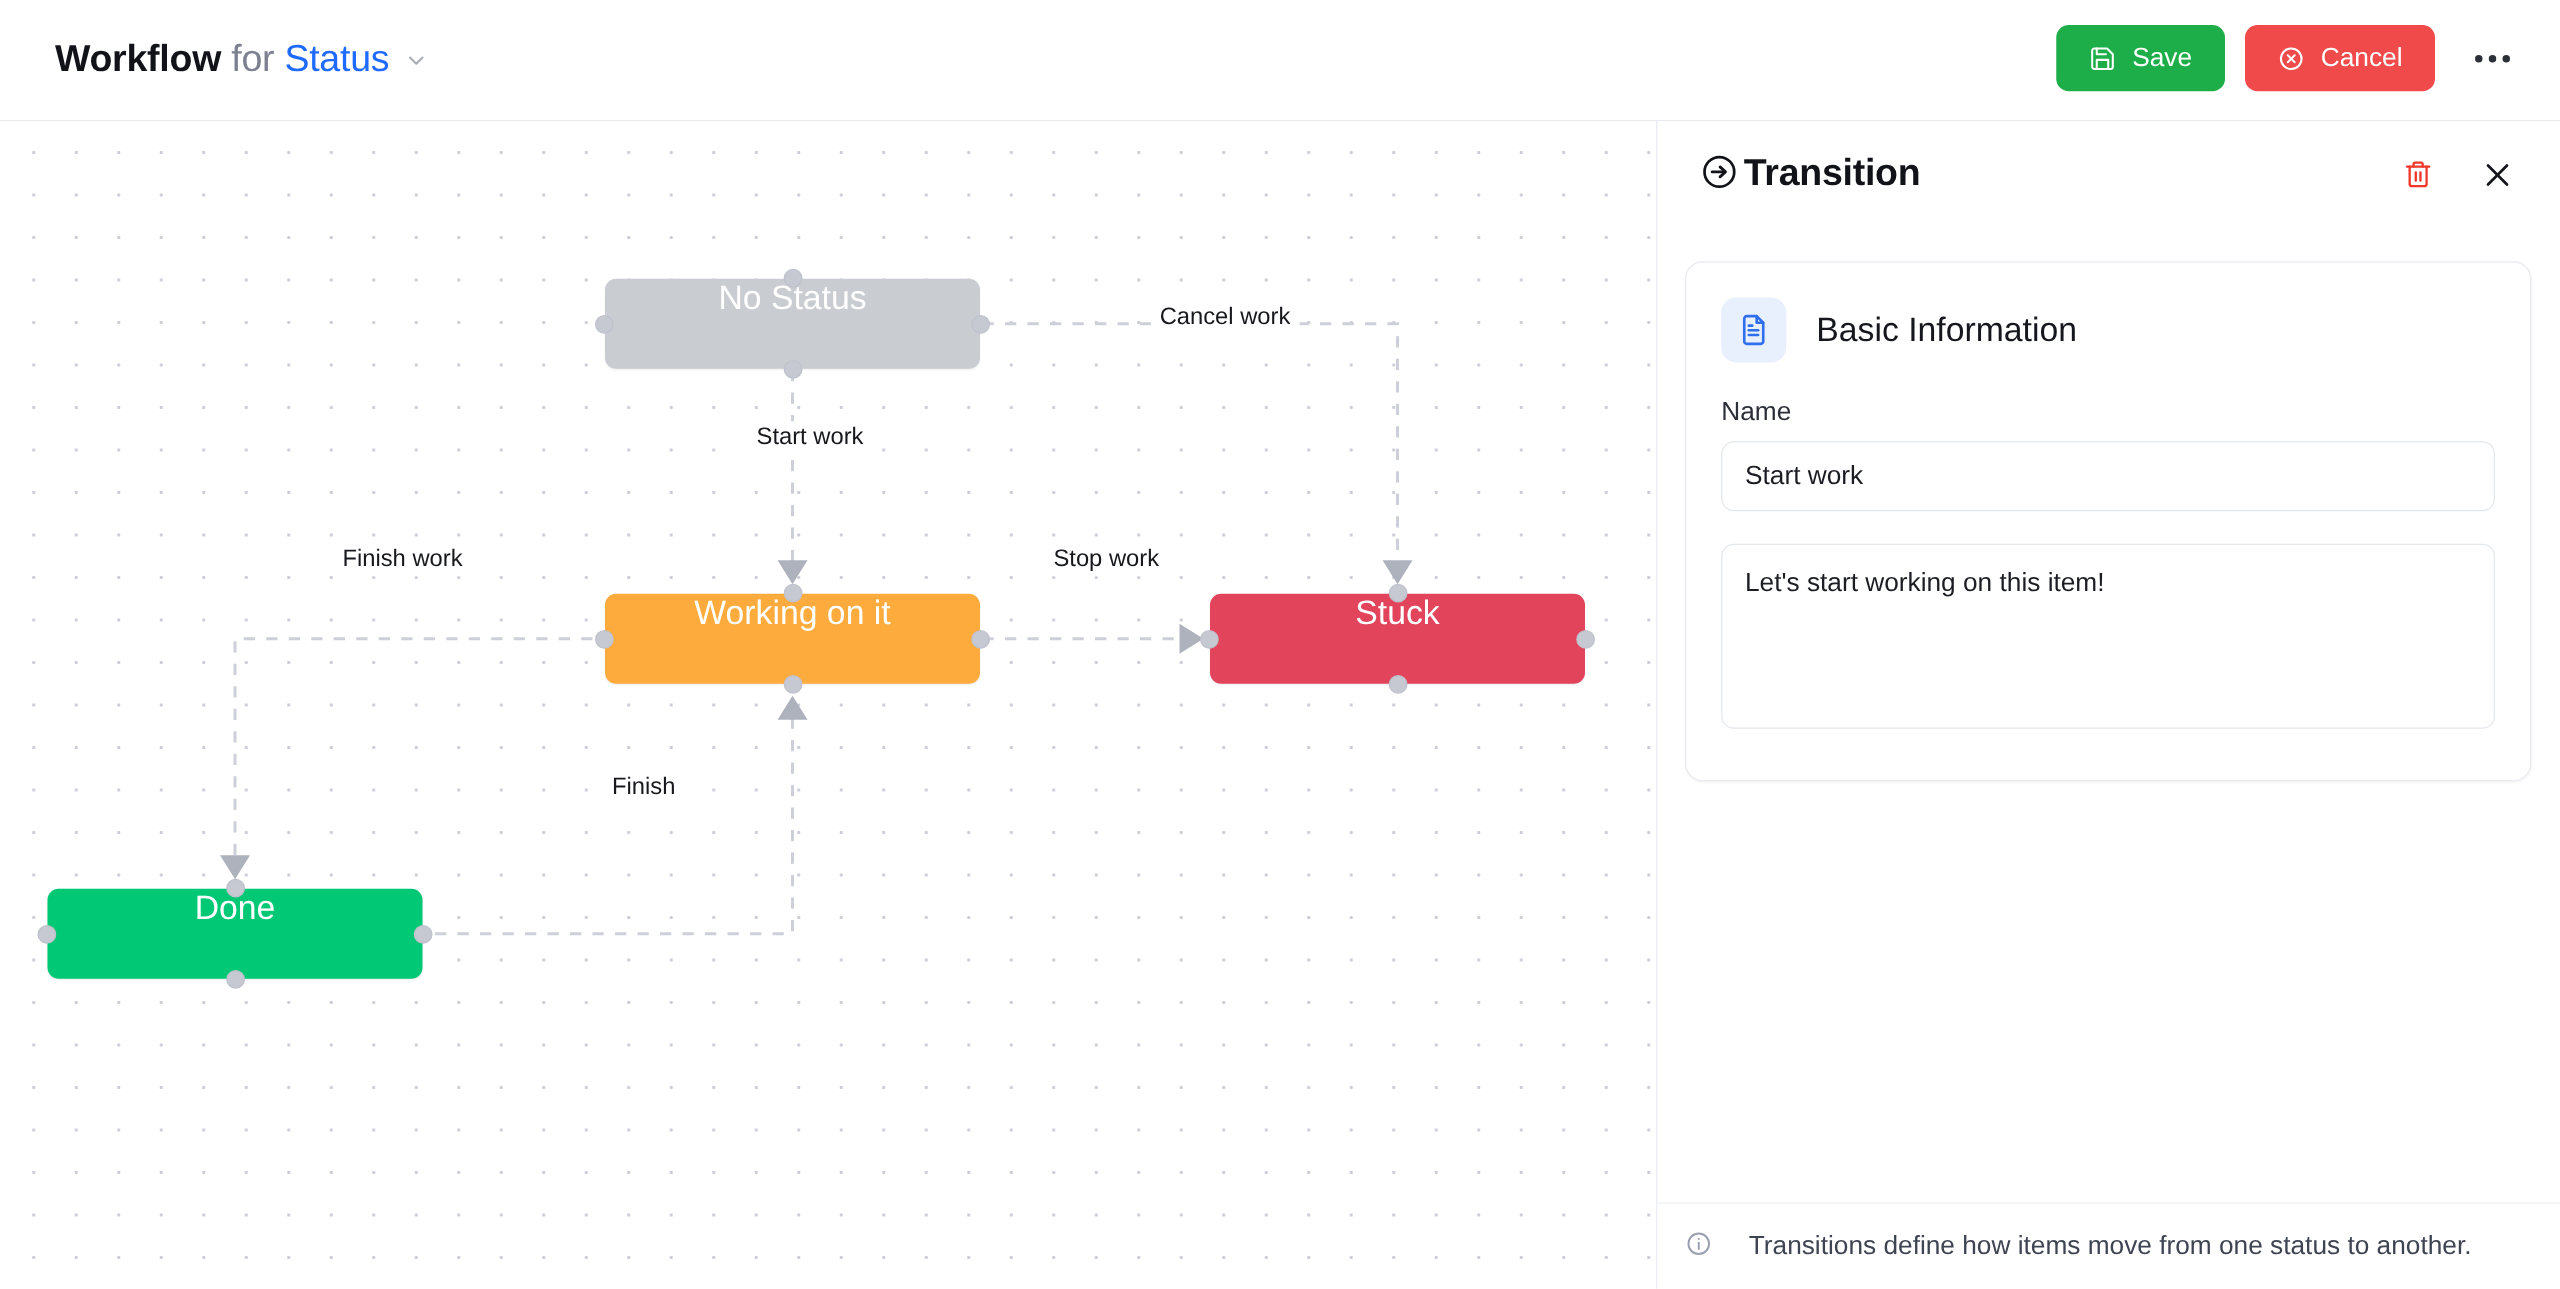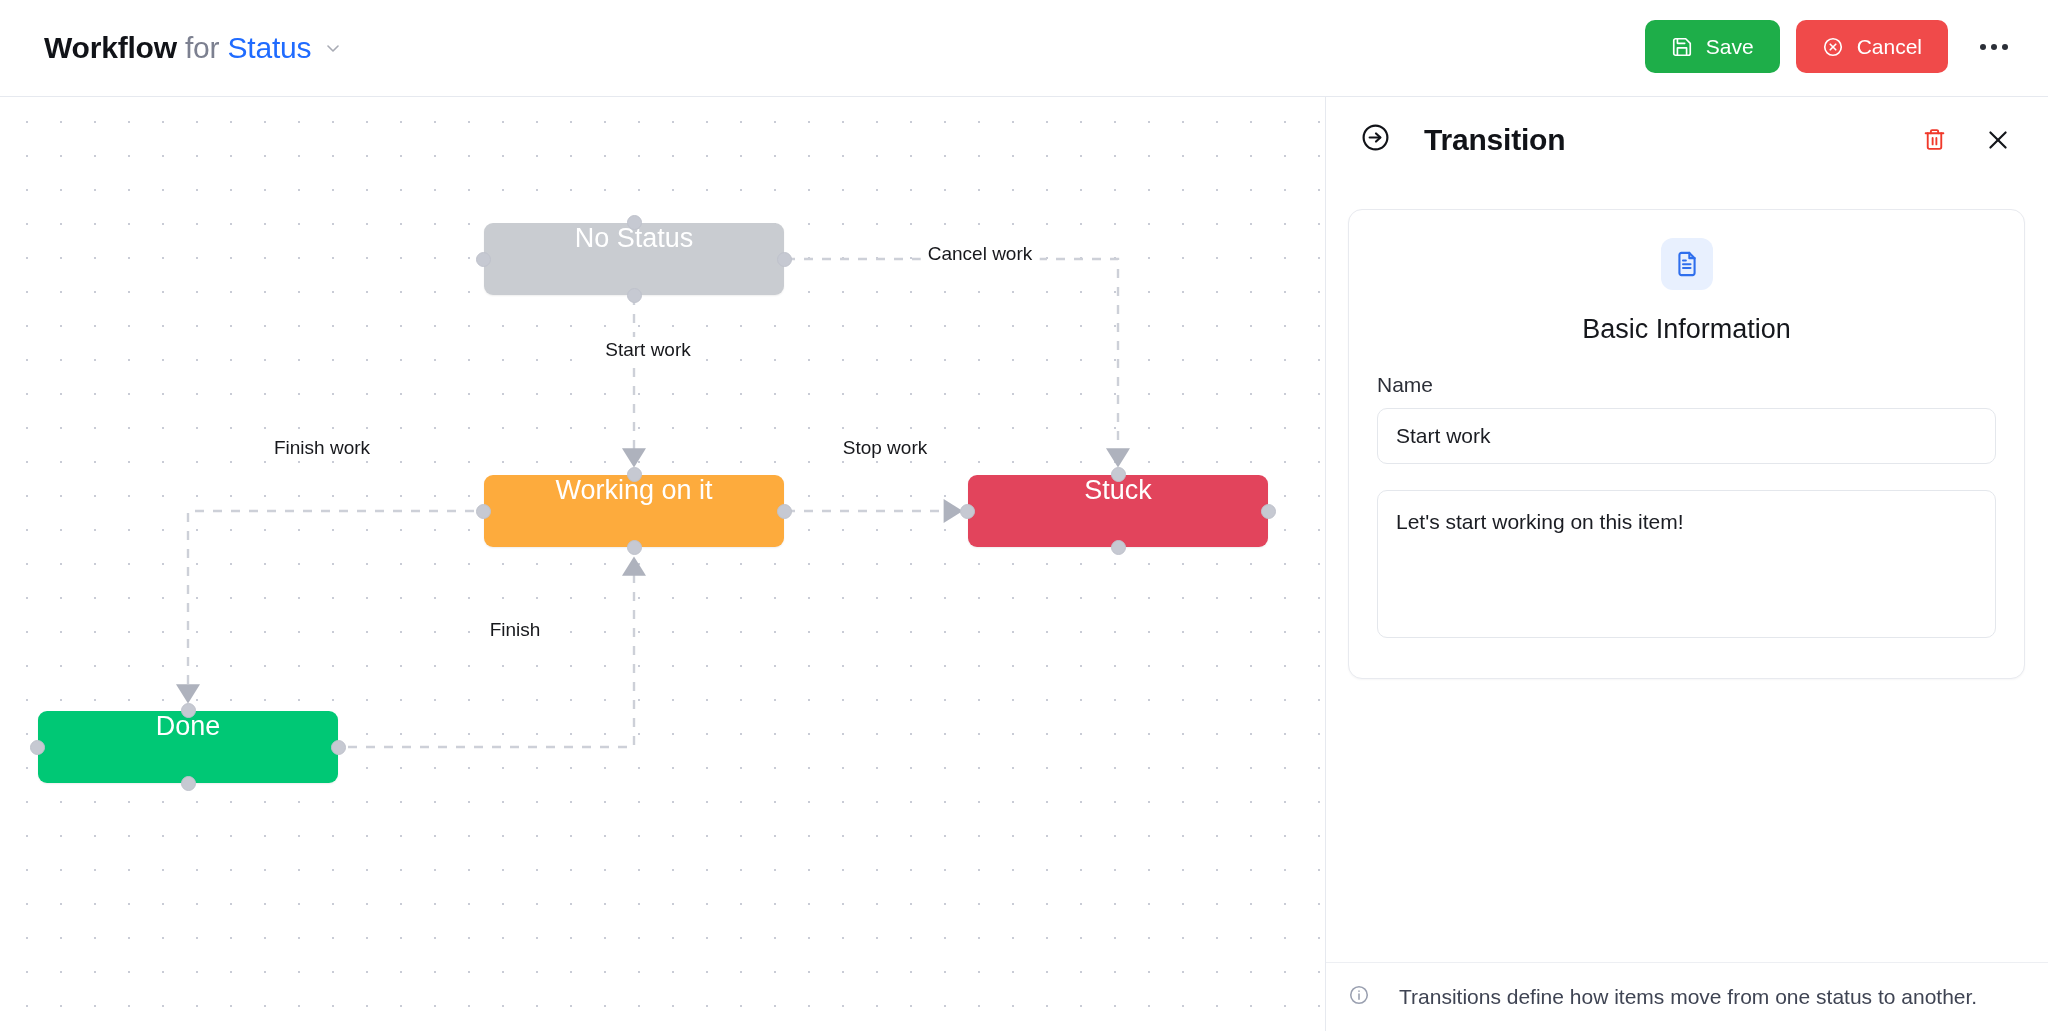--- a/index.html
+++ b/index.html
@@ -79,32 +79,32 @@
 
   
   .panel {
     position: absolute; left: 1325px; top: 97px; width: 723px; height: 934px;
     background: #ffffff; border-left: 1px solid #e6e9ef;
   }
   .panel-head {
     position: absolute; left: 0; top: 0; width: 723px; height: 85px;
     display: flex; align-items: center; padding: 0 34px;
   }
-  .panel-title-wrap { display: flex; align-items: center; gap: 33px; }
+  .panel-title-wrap { display: flex; gap: 4px; }
   .panel-title { font-size: 30px; font-weight: 700; color: #111318; letter-spacing: -0.2px;}
   .panel-head-actions { margin-left: auto; display: flex; align-items: center; gap: 30px; }
   .icon-btn { width: 34px; height: 34px; display:flex; align-items:center; justify-content:center; cursor: pointer; }
 
   .card {
     position: absolute; left: 22px; top: 112px; width: 677px;
     border: 1px solid #e8eaef; border-radius: 14px;
     background: #ffffff; padding: 28px 28px 36px 28px;
     box-shadow: 0 1px 2px rgba(16,24,40,.04);
   }
-  .card-head { display: flex; align-items: center; gap: 24px; margin-bottom: 28px; flex-direction: column; }
+  .card-head { display: flex; align-items: center; gap: 24px; margin-bottom: 28px; }
   .card-icon {
     width: 52px; height: 52px; border-radius: 12px; background: #e8f0fe;
     display: flex; align-items: center; justify-content: center;
   }
   .card-title { font-size: 27px; font-weight: 400; color: #15171c; }
 
   .field-label { font-size: 21px; color: #2c2f38; margin-bottom: 11px; }
   .input, .textarea {
     width: 100%; border: 1px solid #e4e7ec; border-radius: 10px;
     background: #ffffff; font-size: 21px; color: #1b1d23;

